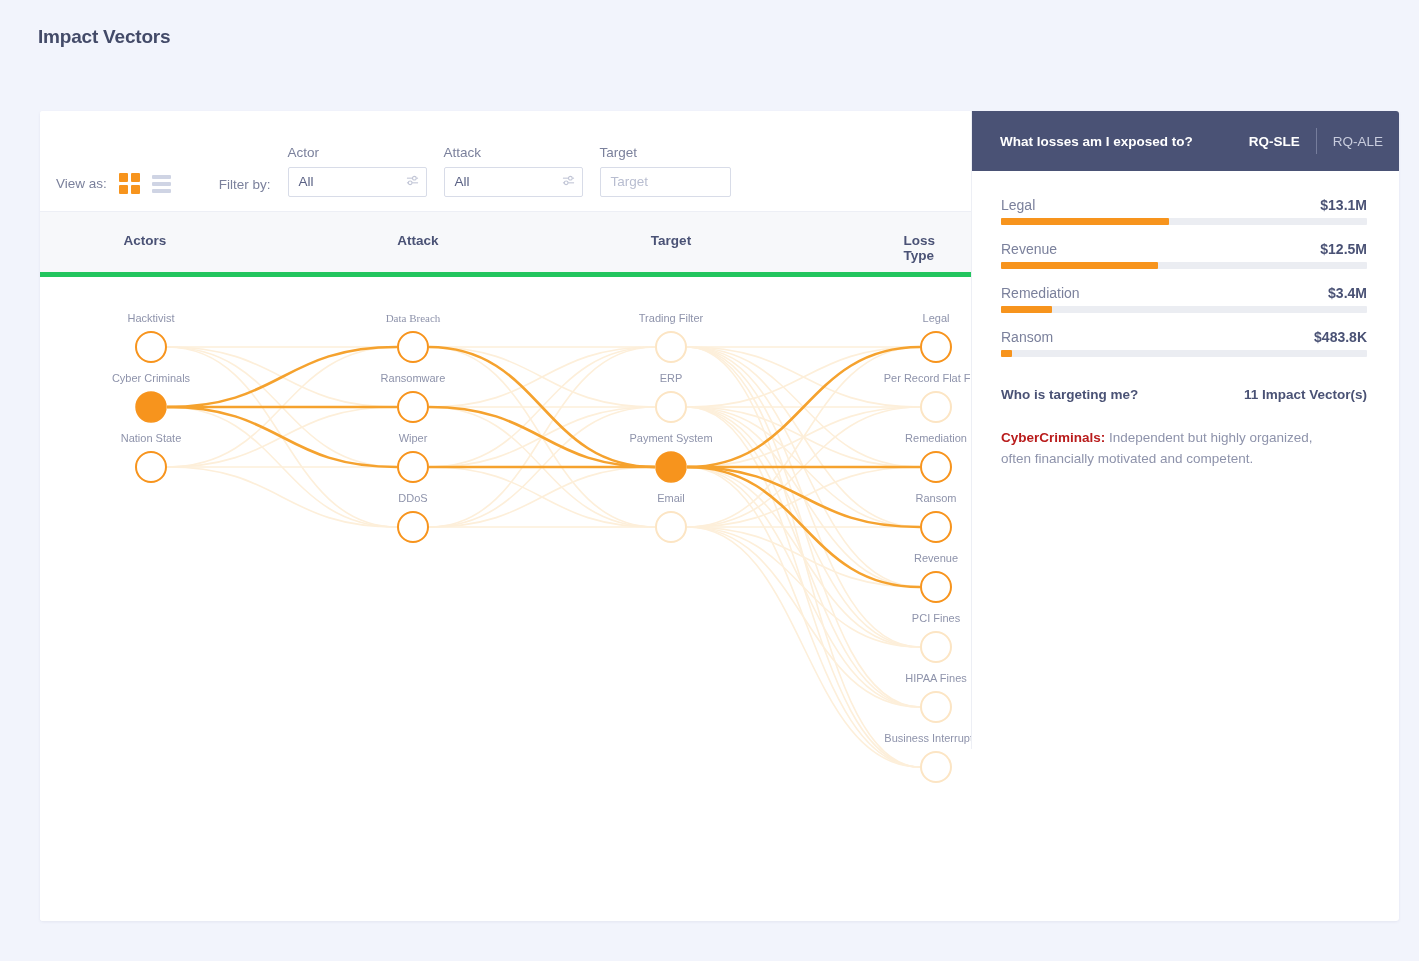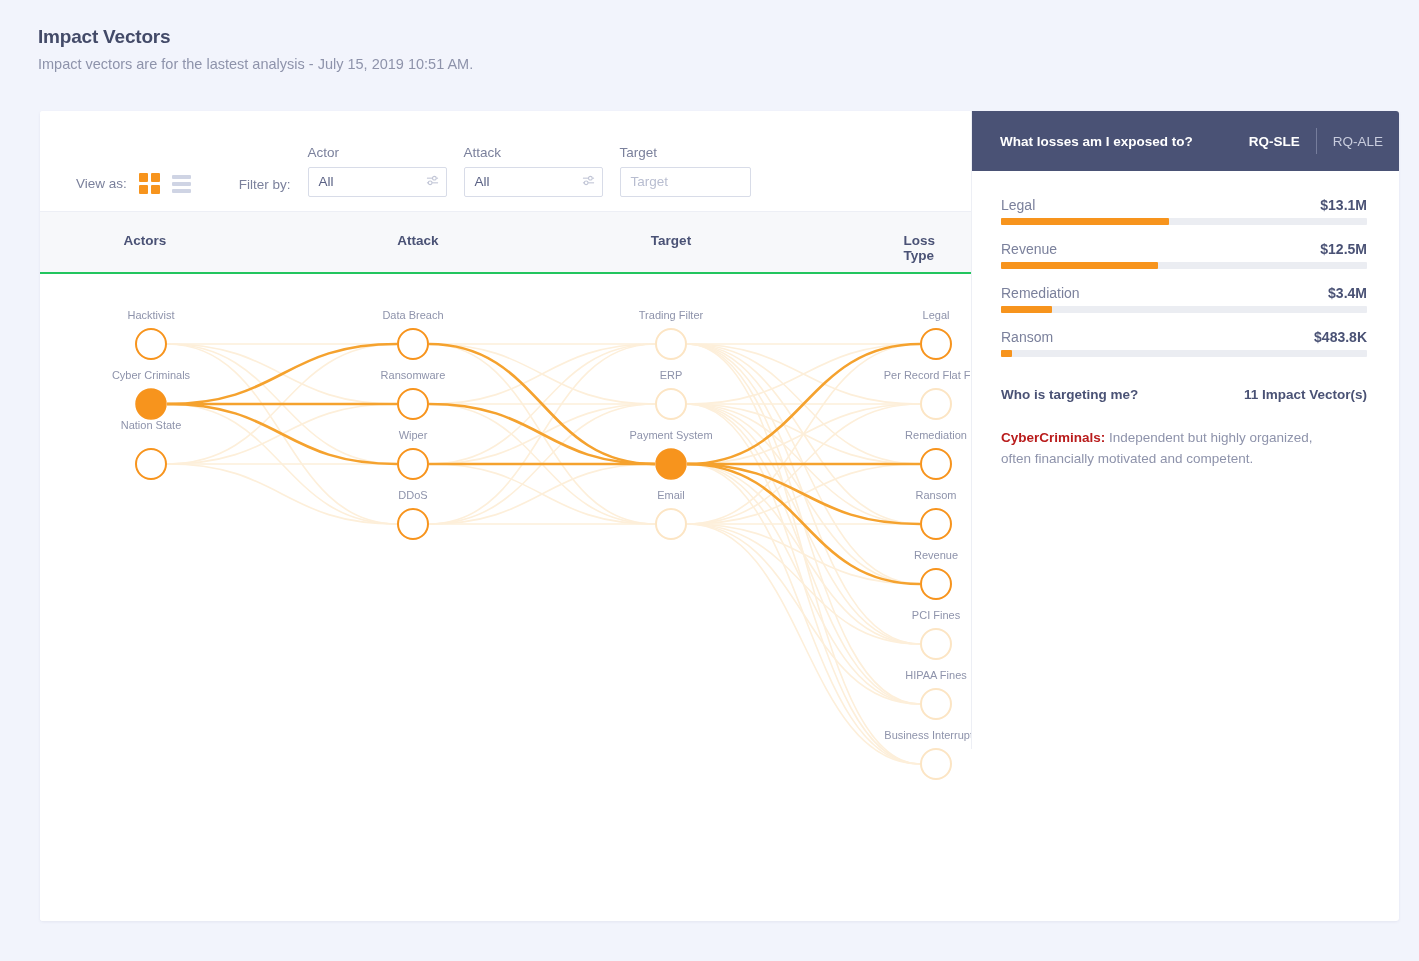--- a/index.html
+++ b/index.html
@@ -30,21 +30,21 @@
 
   
   .filterbar {
     height: 86px; display: flex; align-items: flex-end;
     padding: 0 0 14px 0; background: #fff;
     border-bottom: 1px solid #edeff5;
     position: relative;
   }
   .viewas {
     display: flex; align-items: center; gap: 12px;
-    margin-left: 36px; margin-bottom: 3px;
+    margin-left: 16px; margin-bottom: 3px;
   }
   .viewas-label { font-size: 13.5px; color: #7b819c; }
   .grid-icon { display: grid; grid-template-columns: 9px 9px; grid-gap: 3px; cursor: pointer; }
   .grid-icon i { width: 9px; height: 9px; background: #f7941d; display: block; border-radius: 1px; }
   .list-icon { display: flex; flex-direction: column; gap: 3px; cursor: pointer; }
   .list-icon i { width: 19px; height: 4px; background: #cfd4e4; display: block; border-radius: 1px; }
 
   .filterby-label {
     font-size: 13.5px; color: #7b819c; margin-left: 48px; margin-bottom: 5px;
   }
@@ -55,21 +55,21 @@
     display: flex; align-items: center; padding: 0 7px 0 10px;
     font-size: 13.5px; color: #5b6285; background: #fff;
     justify-content: space-between; box-sizing: content-box;
   }
   .field-input.placeholder { color: #b8bdd0; }
   .field-input .val { line-height: 1; }
   .slider-icon { opacity: .85; }
 
   
   .colheader {
-    height: 60px; background: #f7f8fa; border-bottom: 2px solid #22c55e;
+    height: 60px; background: #f7f8fa; border-bottom: 5px solid #22c55e;
     position: relative; width: 931px;
   }
   .colheader div {
     position: absolute; top: 21px; font-size: 13.5px; font-weight: bold;
     color: #4a5275; transform: translateX(-50%);
   }
 
   
   .sankey-wrap { position: relative; width: 931px; height: 663px; background: #fff; }
   svg.sankey { position: absolute; left: 0; top: 0; }
@@ -114,21 +114,20 @@
     margin-top: 26px; font-size: 13.5px; line-height: 1.55; color: #8e93ab;
     max-width: 345px;
   }
   .rp-desc b { color: #b91c1c; }
 </style>
 </head>
 <body>
 
 <div class="page-header">
   <div class="page-title">Impact Vectors</div>
-  <div class="page-sub">Impact vectors are for the lastest analysis - July 15, 2019 10:51 AM.</div>
 </div>
 
 <div class="card">
 
   <div class="filterbar">
     <div class="viewas">
       <span class="viewas-label">View as:</span>
       <span class="grid-icon">
         <i></i>
           <i></i>
@@ -267,22 +266,22 @@
         <circle cx="896" cy="190" r="15" fill="#ffffff" stroke="#f7941d" stroke-width="2"></circle>
         <circle cx="896" cy="250" r="15" fill="#ffffff" stroke="#f7941d" stroke-width="2"></circle>
         <circle cx="896" cy="310" r="15" fill="#ffffff" stroke="#f7941d" stroke-width="2"></circle>
         <circle cx="896" cy="370" r="15" fill="#ffffff" stroke="#fce5c4" stroke-width="2"></circle>
         <circle cx="896" cy="430" r="15" fill="#ffffff" stroke="#fce5c4" stroke-width="2"></circle>
         <circle cx="896" cy="490" r="15" fill="#ffffff" stroke="#fce5c4" stroke-width="2"></circle>
       </svg>
     <div id="node-labels">
         <div class="nodelabel" style="left: 111px; top: 35px;">Hacktivist</div>
         <div class="nodelabel" style="left: 111px; top: 95px;">Cyber Criminals</div>
-        <div class="nodelabel" style="left: 111px; top: 145px;">Nation State</div>
-        <div class="nodelabel" style="left: 373px; top: 35px;">Data Breach</div>
+        <div class="nodelabel" style="left: 111px; top: 155px;">Nation State</div>
+        <div class="nodelabel" style="left: 373px; top: 35px; font-family: Liberation Serif, serif;">Data Breach</div>
         <div class="nodelabel" style="left: 373px; top: 95px;">Ransomware</div>
         <div class="nodelabel" style="left: 373px; top: 155px;">Wiper</div>
         <div class="nodelabel" style="left: 373px; top: 215px;">DDoS</div>
         <div class="nodelabel" style="left: 631px; top: 35px;">Trading Filter</div>
         <div class="nodelabel" style="left: 631px; top: 95px;">ERP</div>
         <div class="nodelabel" style="left: 631px; top: 155px;">Payment System</div>
         <div class="nodelabel" style="left: 631px; top: 215px;">Email</div>
         <div class="nodelabel" style="left: 896px; top: 35px;">Legal</div>
         <div class="nodelabel" style="left: 896px; top: 95px;">Per Record Flat Fees</div>
         <div class="nodelabel" style="left: 896px; top: 155px;">Remediation</div>

